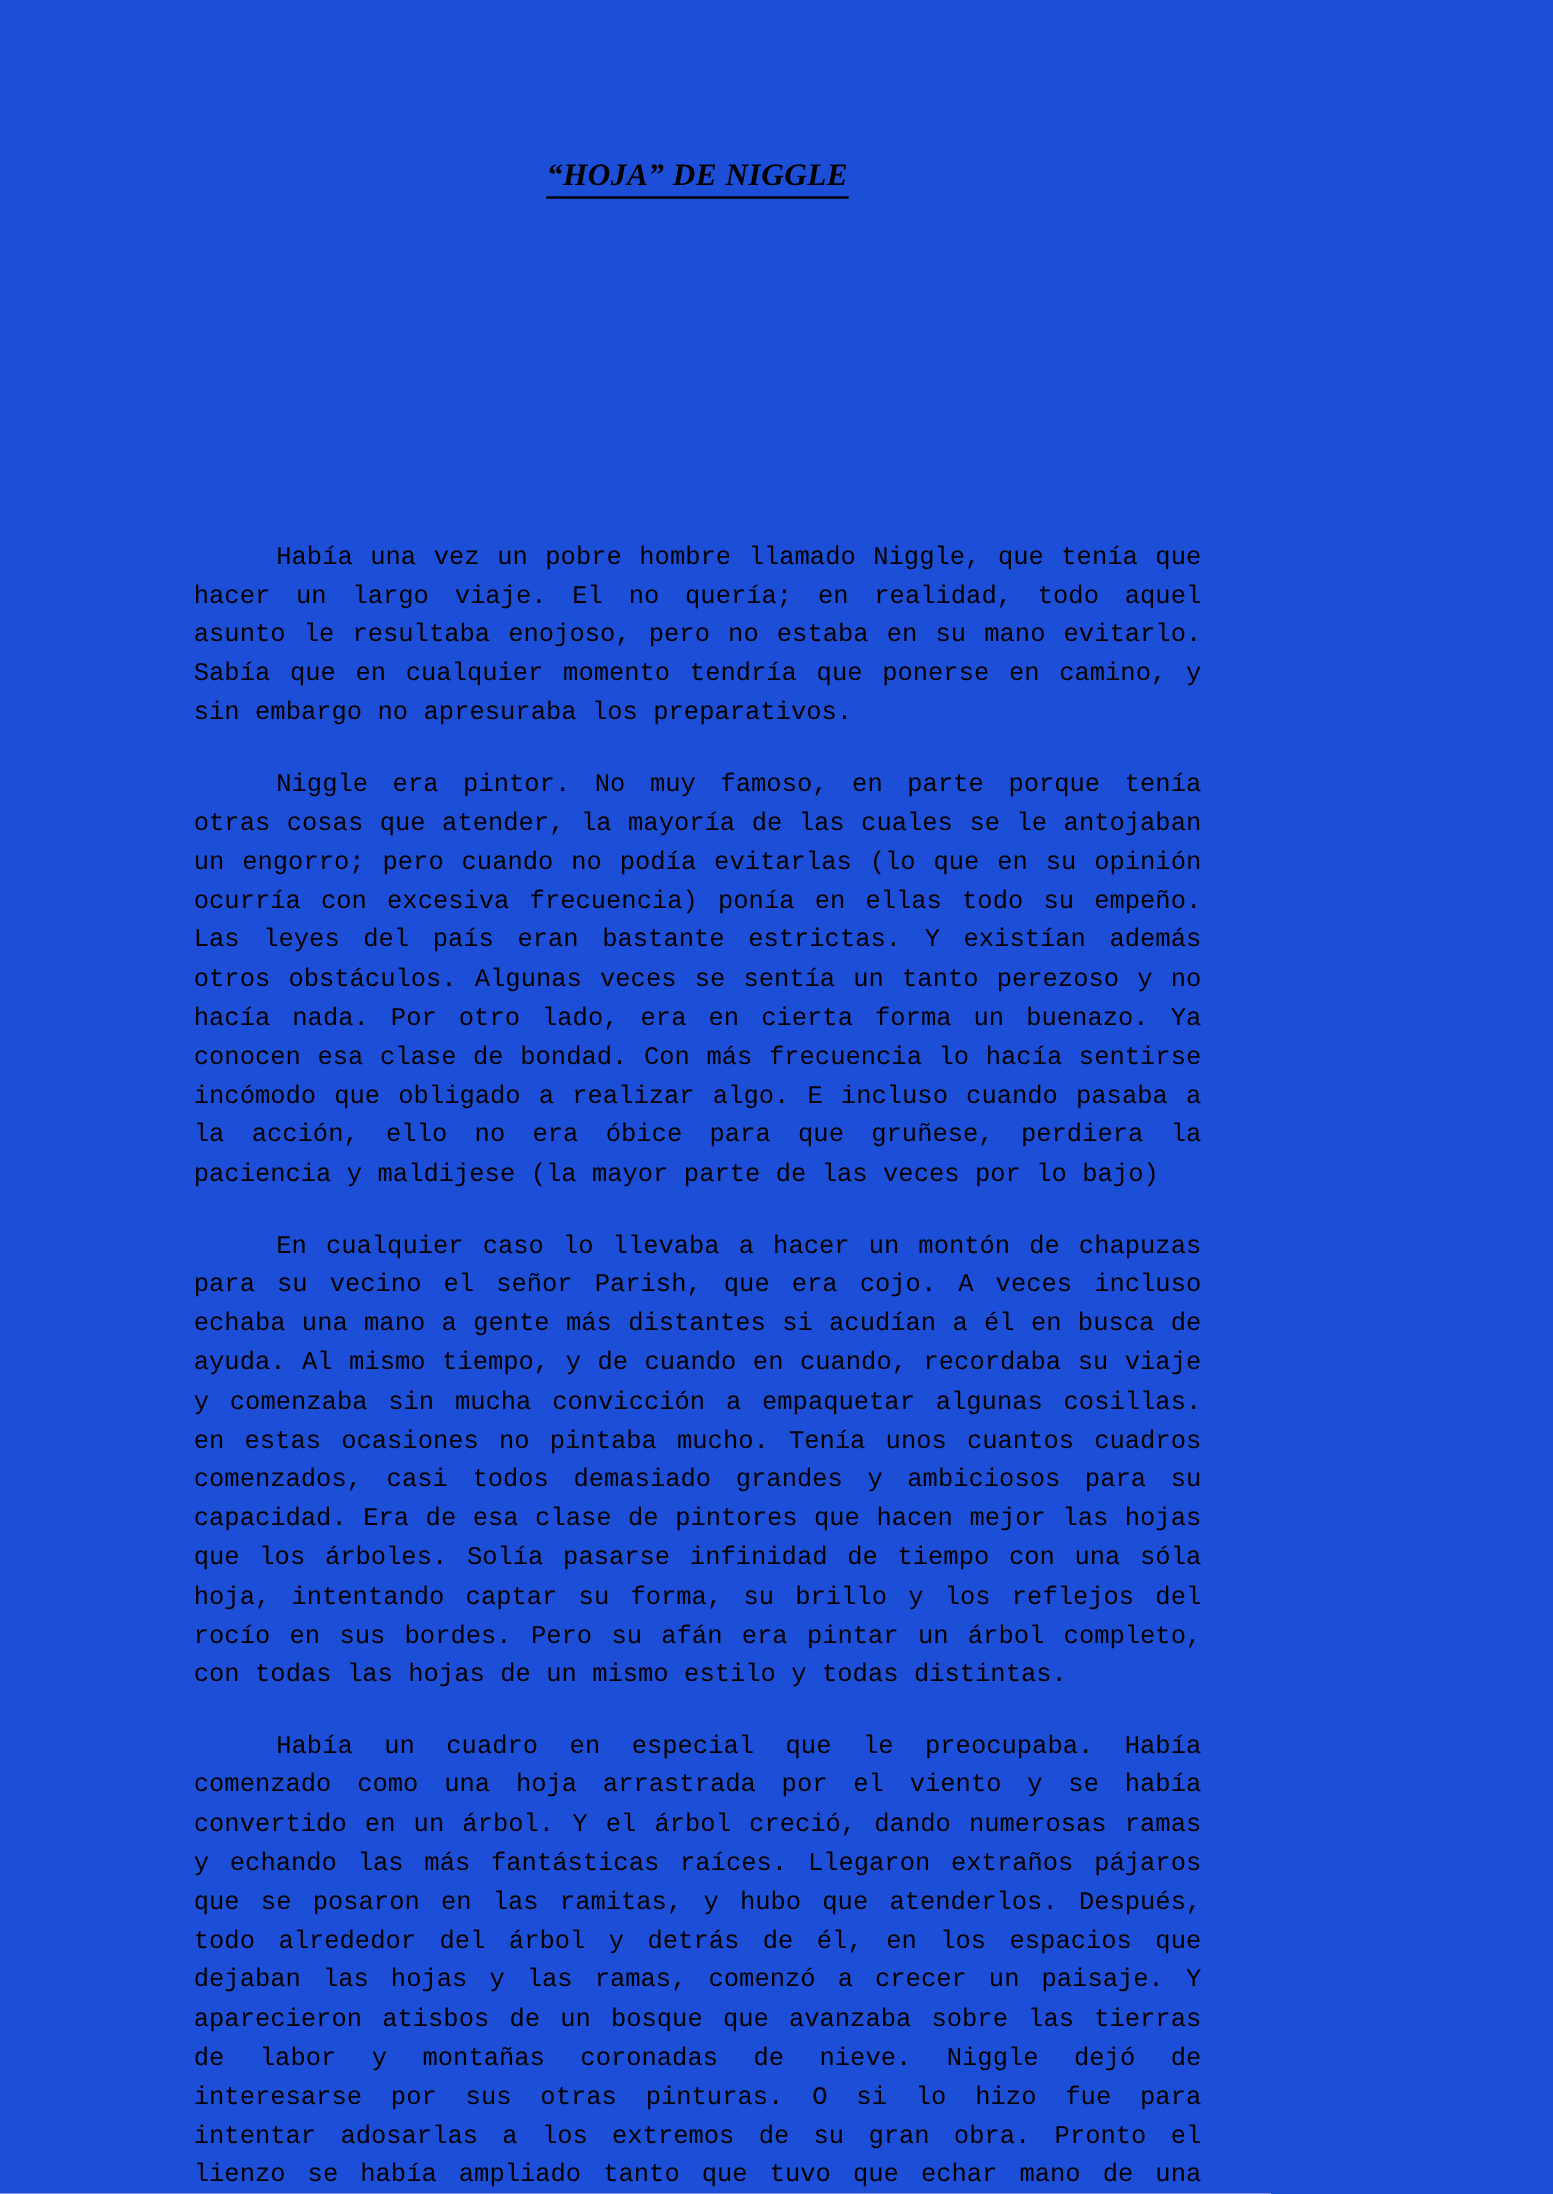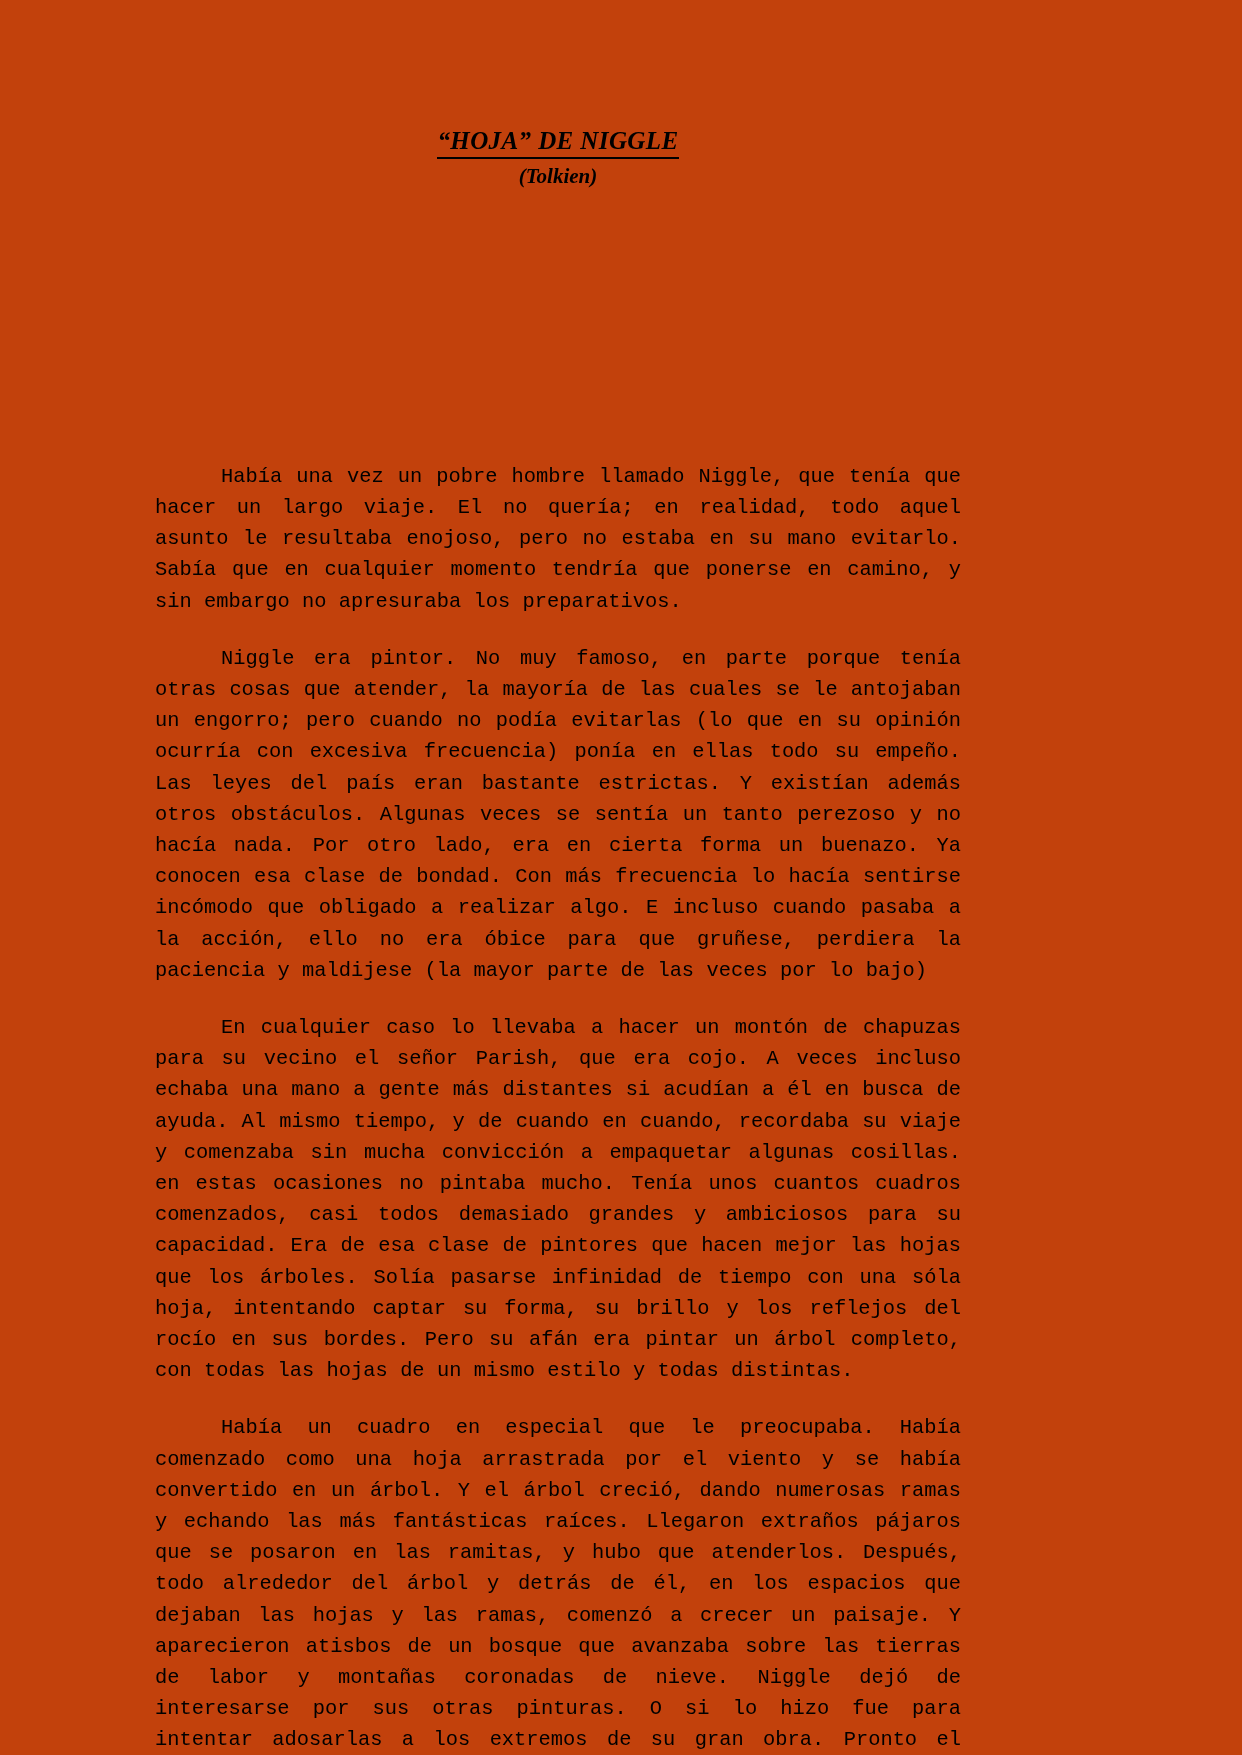--- a/index.html
+++ b/index.html
@@ -6,21 +6,21 @@
   html, body {
     margin: 0;
     padding: 0;
     background: #ffffff;
   }
   .page {
     position: relative;
     width: 1242px;
     height: 1755px;
     margin: 0 auto;
-    background: #c2410c;
+    background: #1d4ed8;
     box-sizing: border-box;
     overflow: hidden;
   }
   .content {
     position: absolute;
     left: 155px;
     top: 0;
     width: 806px;
   }
   .title-block {
@@ -69,21 +69,20 @@
   }
 </style>
 </head>
 <body>
 
 <div class="page">
   <div class="content">
 
     <div class="title-block">
       <div class="doc-title">“HOJA” DE NIGGLE</div>
-      <div class="doc-author">(Tolkien)</div>
     </div>
 
     <div class="body-block">
       <p class="para">Había una vez un pobre hombre llamado Niggle, que tenía que hacer un largo viaje. El no quería; en realidad, todo aquel asunto le resultaba enojoso, pero no estaba en su mano evitarlo. Sabía que en cualquier momento tendría que ponerse en camino, y sin embargo no apresuraba los preparativos.</p>
       <p class="para">Niggle era pintor. No muy famoso, en parte porque tenía otras cosas que atender, la mayoría de las cuales se le antojaban un engorro; pero cuando no podía evitarlas (lo que en su opinión ocurría con excesiva frecuencia) ponía en ellas todo su empeño. Las leyes del país eran bastante estrictas. Y existían además otros obstáculos. Algunas veces se sentía un tanto perezoso y no hacía nada. Por otro lado, era en cierta forma un buenazo. Ya conocen esa clase de bondad. Con más frecuencia lo hacía sentirse incómodo que obligado a realizar algo. E incluso cuando pasaba a la acción, ello no era óbice para que gruñese, perdiera la paciencia y maldijese (la mayor parte de las veces por lo bajo)</p>
       <p class="para">En cualquier caso lo llevaba a hacer un montón de chapuzas para su vecino el señor Parish, que era cojo. A veces incluso echaba una mano a gente más distantes si acudían a él en busca de ayuda. Al mismo tiempo, y de cuando en cuando, recordaba su viaje y comenzaba sin mucha convicción a empaquetar algunas cosillas. en estas ocasiones no pintaba mucho. Tenía unos cuantos cuadros comenzados, casi todos demasiado grandes y ambiciosos para su capacidad. Era de esa clase de pintores que hacen mejor las hojas que los árboles. Solía pasarse infinidad de tiempo con una sóla hoja, intentando captar su forma, su brillo y los reflejos del rocío en sus bordes. Pero su afán era pintar un árbol completo, con todas las hojas de un mismo estilo y todas distintas.</p>
       <p class="para">Había un cuadro en especial que le preocupaba. Había comenzado como una hoja arrastrada por el viento y se había convertido en un árbol. Y el árbol creció, dando numerosas ramas y echando las más fantásticas raíces. Llegaron extraños pájaros que se posaron en las ramitas, y hubo que atenderlos. Después, todo alrededor del árbol y detrás de él, en los espacios que dejaban las hojas y las ramas, comenzó a crecer un paisaje. Y aparecieron atisbos de un bosque que avanzaba sobre las tierras de labor y montañas coronadas de nieve. Niggle dejó de interesarse por sus otras pinturas. O si lo hizo fue para intentar adosarlas a los extremos de su gran obra. Pronto el lienzo se había ampliado tanto que tuvo que echar mano de una escalera; y corría, arriba y abajo, dejando una pincelada aquí, borrando allá unos trazos. Cuando llegaban visitas se portaba con la cortesía exigida, aunque no dejaba de jugar con el lápiz sobre la mesa.</p>
     </div>
 
   </div>

